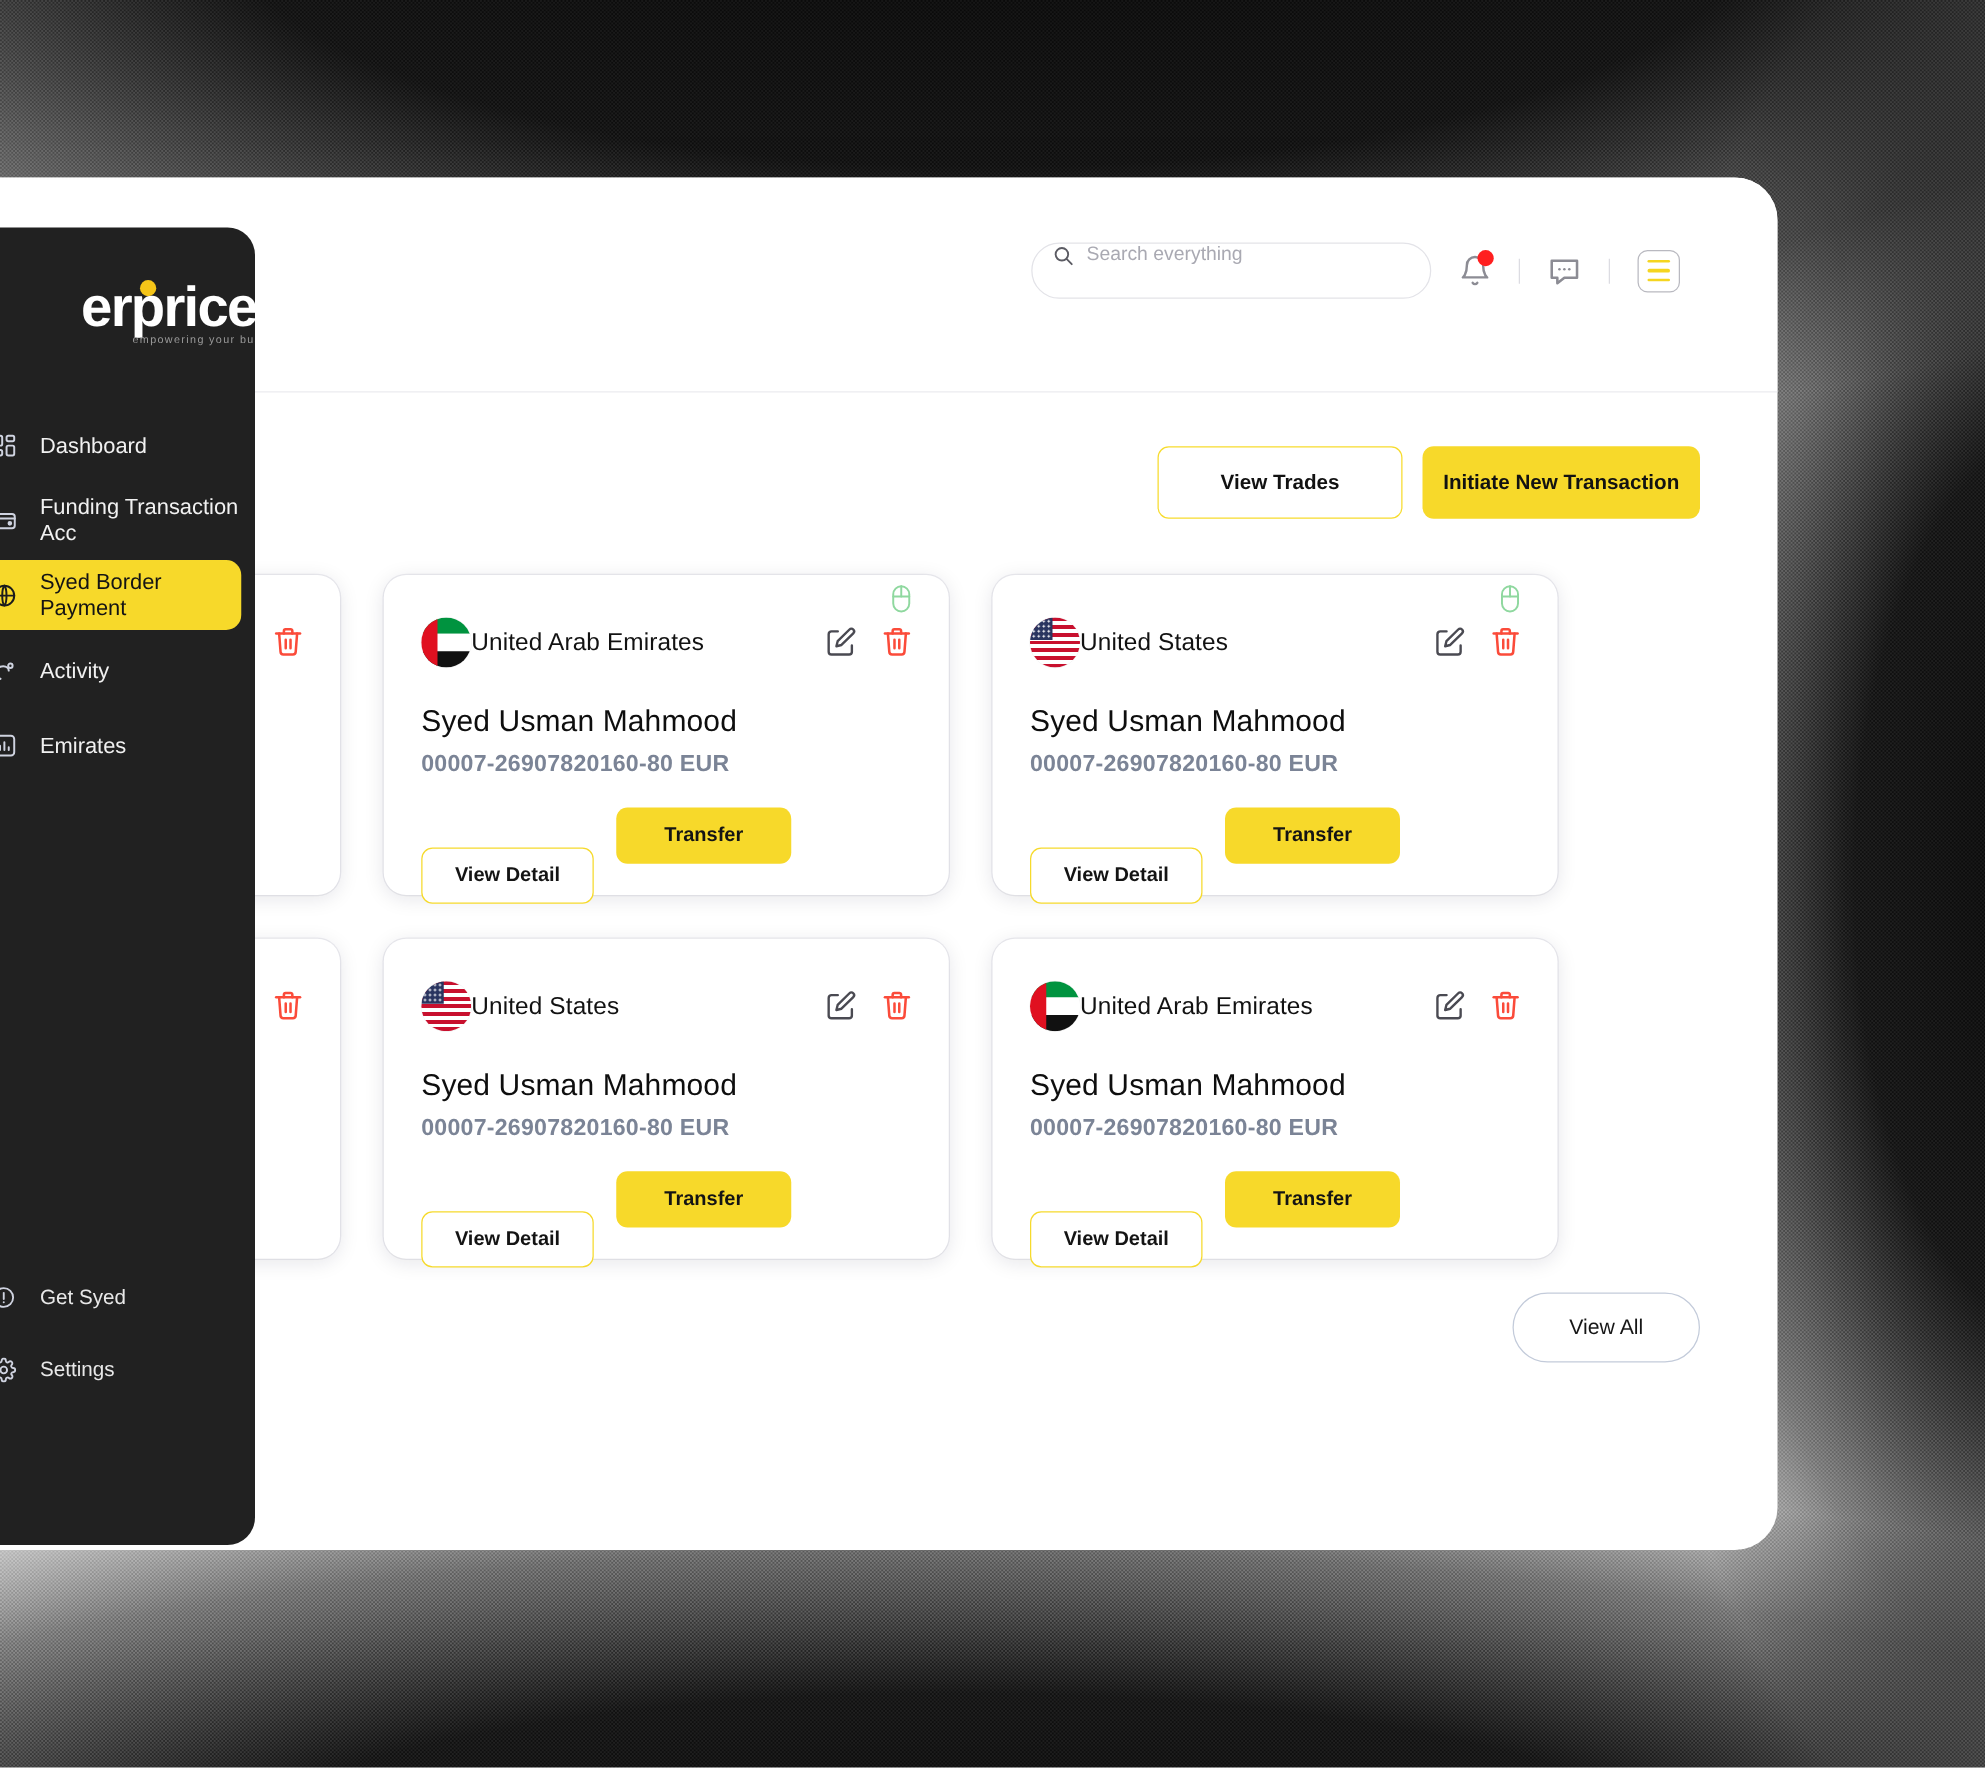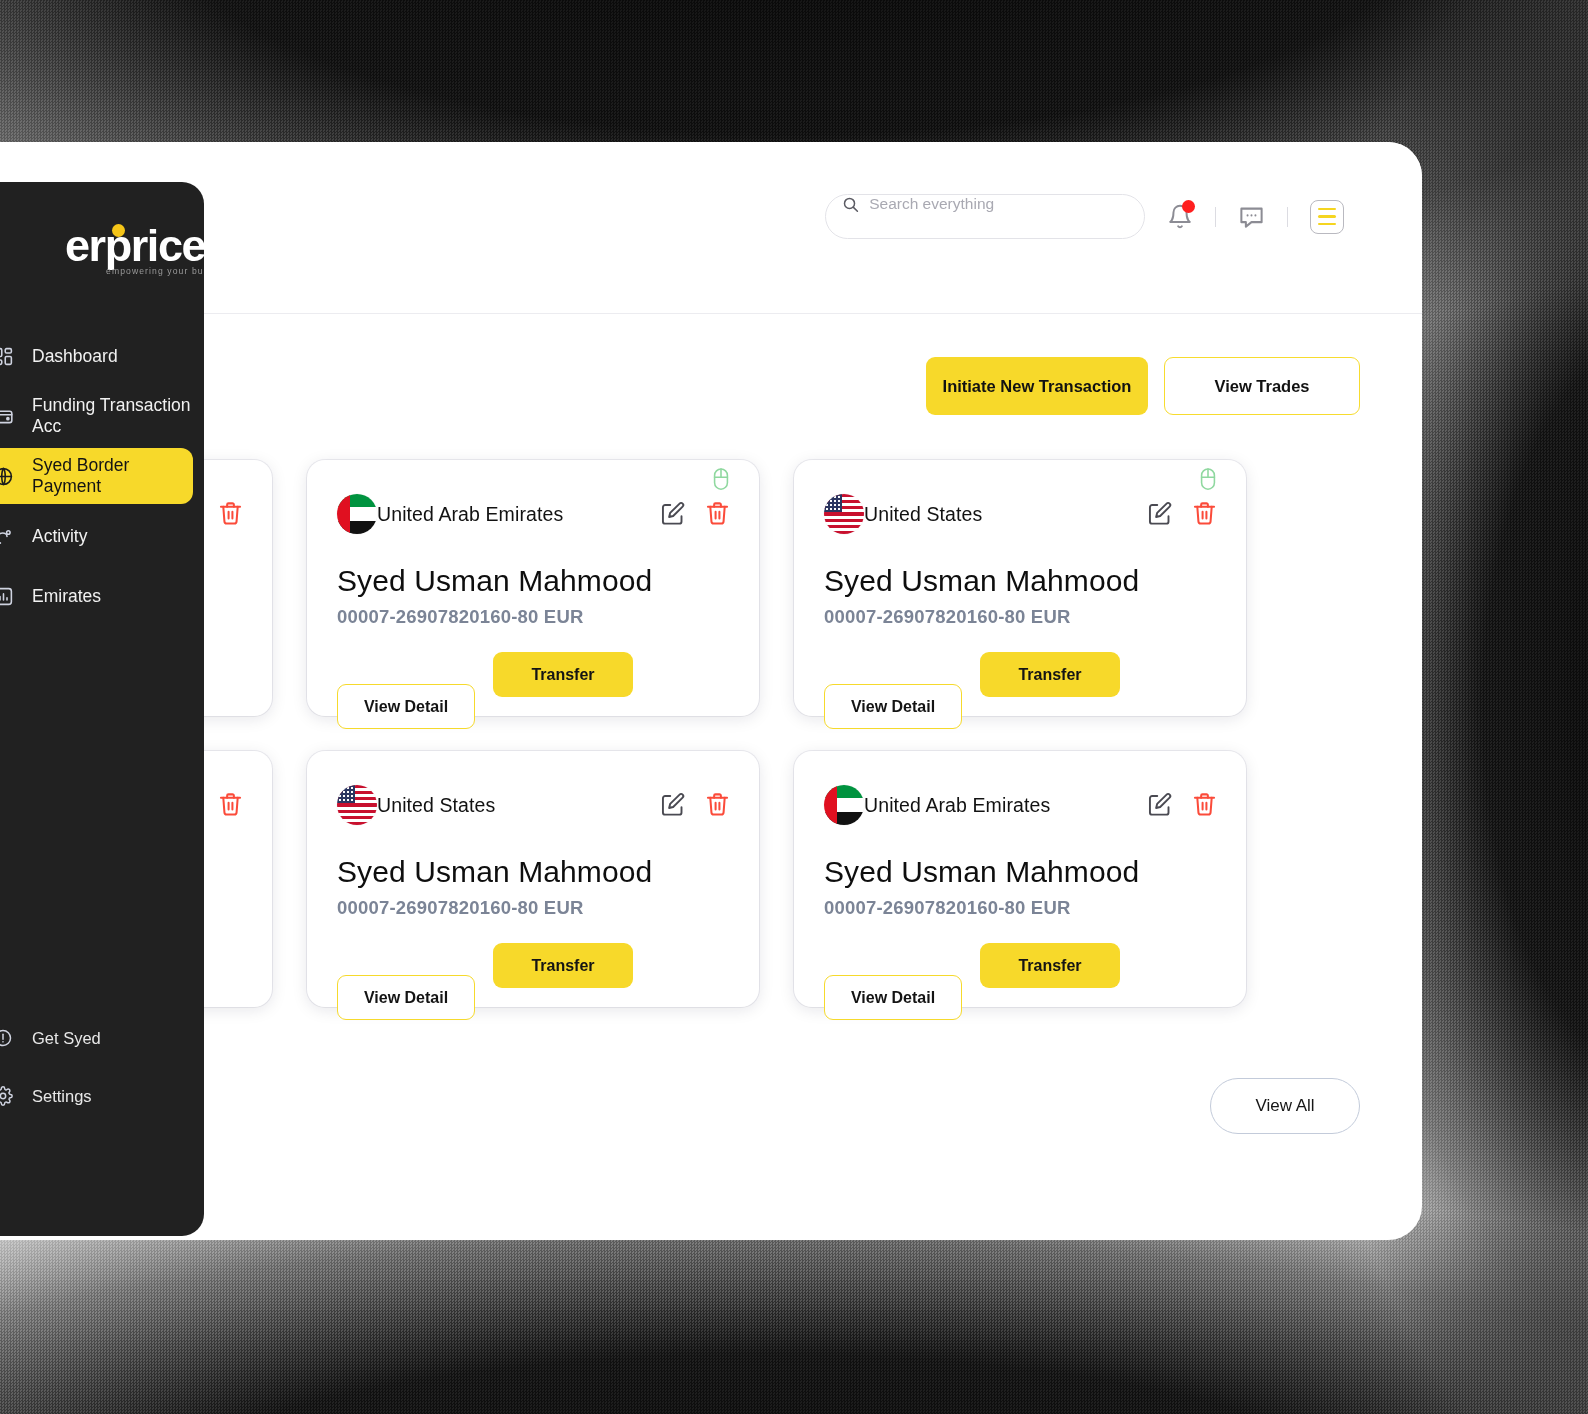--- a/index.html
+++ b/index.html
@@ -204,21 +204,21 @@
   .card-actions {
     position: absolute;
     right: 28px; top: 40px;
     display: flex; align-items: center; gap: 18px;
   }
   .cursor-badge {
     position: absolute;
     right: 27px; top: 6px;
   }
   .holder-name {
-    font-size: 30px;
+    font-size: 24px;
     color: #0e0e0e;
     margin-top: 30px;
     letter-spacing: .1px;
   }
   .account-number {
     font-size: 18.5px;
     font-weight: 700;
     color: #7b8496;
     margin-top: 8px;
     letter-spacing: .2px;
@@ -243,21 +243,21 @@
     font-size: 16px; font-weight: 700; color:#141414;
     display:flex; align-items:center; justify-content:center;
     cursor:pointer;
     font-family:"Liberation Sans", sans-serif;
   }
 
   
   #view-all-button {
     position: absolute;
     right: 62px;
-    top: 936px;
+    top: 892px;
     width: 150px; height: 56px;
     border: 1.4px solid #c3cbda;
     border-radius: 30px;
     background: #fff;
     font-size: 17px;
     color: #161616;
     display:flex; align-items:center; justify-content:center;
     cursor: pointer;
     font-family:"Liberation Sans", sans-serif;
   }
@@ -397,22 +397,22 @@
           <span></span>
             <span></span>
             <span></span>
         </div>
       </div>
 
     </div>
   </div>
 
   <div id="action-row">
+    <div class="btn" id="view-trades-button">View Trades</div>
     <div class="btn" id="initiate-transaction-button">Initiate New Transaction</div>
-    <div class="btn" id="view-trades-button">View Trades</div>
   </div>
 
   <div id="card-grid">
       <div class="account-card">
         <div class="card-top">
           <span class="country-name">United Arab Emirates</span>
         </div>
         <div class="card-actions">
           <span style="cursor:pointer;display:flex;">
             <svg width="27" height="27" viewBox="0 0 24 24" fill="none" stroke="#4a4a52" stroke-width="1.7" stroke-linecap="round" stroke-linejoin="round">

